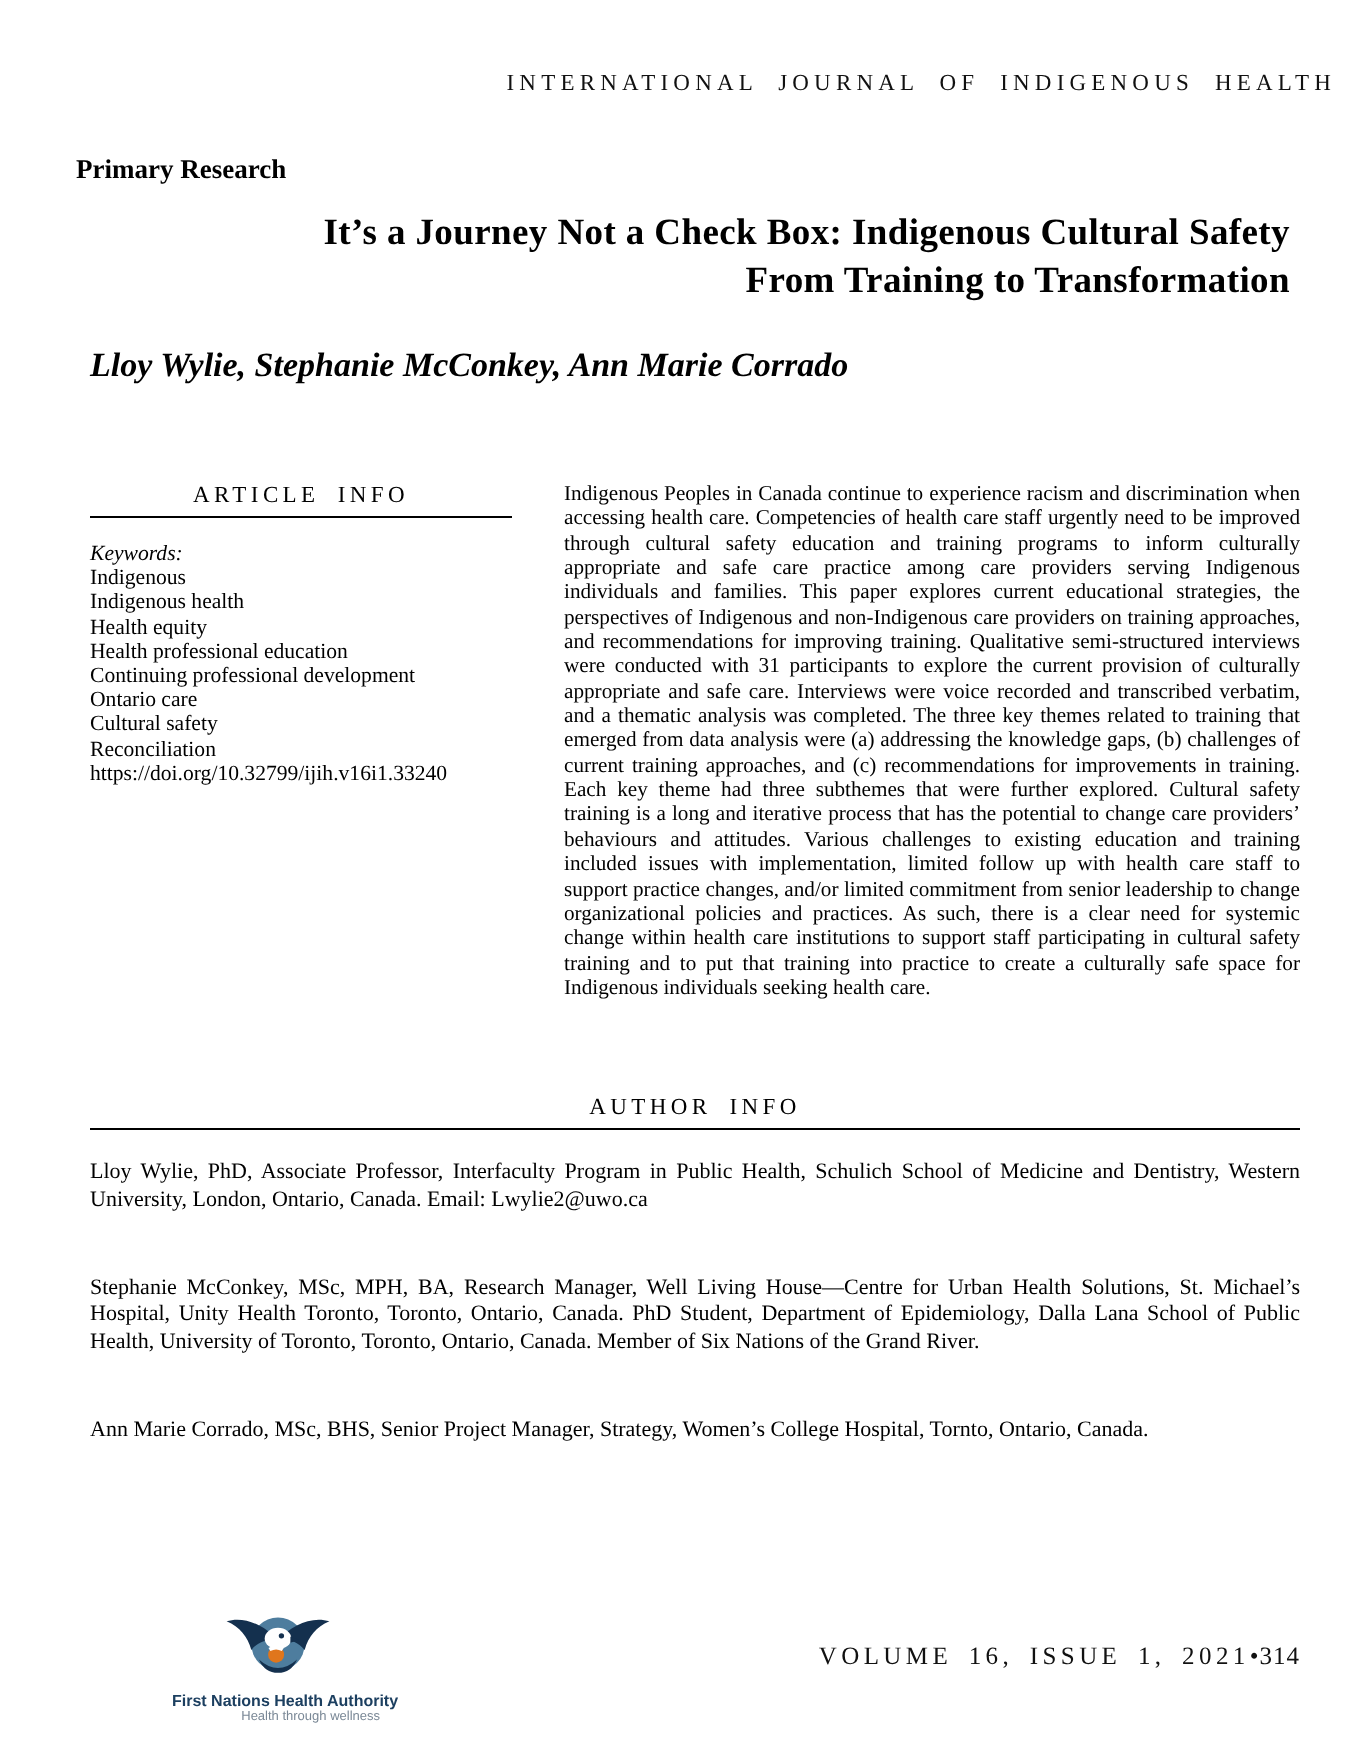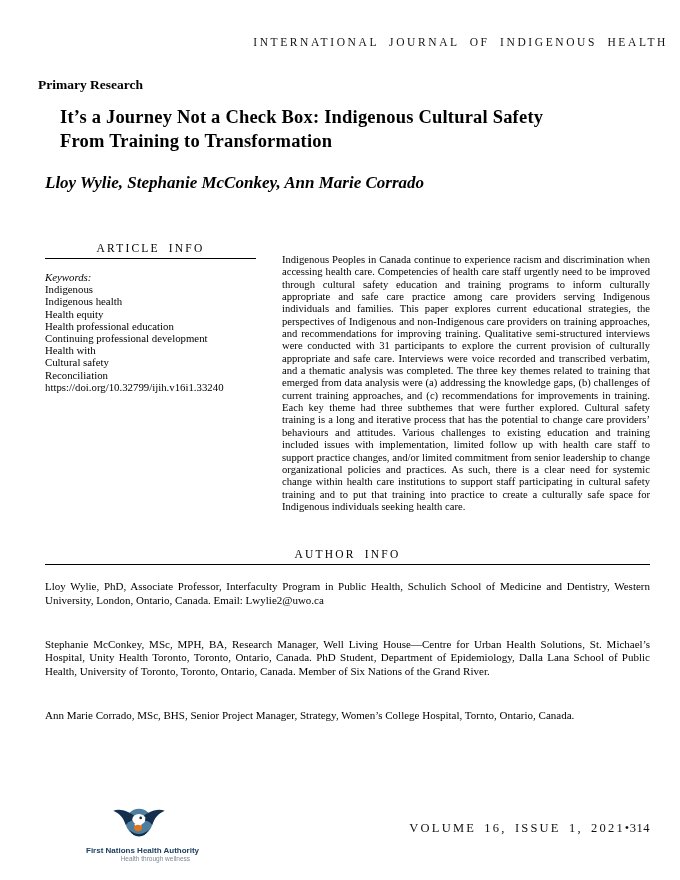--- a/index.html
+++ b/index.html
@@ -21,23 +21,24 @@
     word-spacing: 5px;
     color: #111;
   }
 
   .section-label {
     position: absolute; top: 77px; left: 38px;
     font-size: 13.5px; font-weight: bold;
   }
 
   .title {
-    position: absolute; top: 106px; left: 60px; width: 600px;
+    position: absolute; top: 106px; left: 45px; width: 600px;
     font-size: 18.5px; font-weight: bold; line-height: 23.5px;
     letter-spacing: 0.2px;
+    text-align: right;
   }
 
   .authors {
     position: absolute; top: 173px; left: 45px; width: 600px;
     font-size: 17px; font-weight: bold; font-style: italic;
   }
 
   .info-grid {
     position: absolute; top: 242px; left: 45px; width: 605px;
     display: flex;
@@ -57,21 +58,20 @@
 
   .keywords-label {
     margin-top: 12px;
     font-style: italic;
     font-size: 10.8px; line-height: 12.2px;
   }
   .keyword-item { font-size: 10.8px; line-height: 12.2px; }
   .doi { font-size: 10.8px; }
 
   .abstract-text {
-    margin-top: 12px;
     font-size: 10.6px;
     line-height: 12.35px;
     text-align: justify;
   }
 
   .author-info {
     position: absolute; top: 548px; left: 45px; width: 605px;
   }
   .author-para {
     font-size: 11px; line-height: 13.8px;
@@ -127,21 +127,21 @@
 
   <div class="info-grid">
     <div class="col-left">
       <div class="rule-heading">ARTICLE INFO</div>
       <div class="keywords-label">Keywords:</div>
       <div class="keyword-item">Indigenous</div>
       <div class="keyword-item">Indigenous health</div>
       <div class="keyword-item">Health equity</div>
       <div class="keyword-item">Health professional education</div>
       <div class="keyword-item">Continuing professional development</div>
-      <div class="keyword-item">Health with</div>
+      <div class="keyword-item">Ontario care</div>
       <div class="keyword-item">Cultural safety</div>
       <div class="keyword-item">Reconciliation</div>
       <div class="doi">https://doi.org/10.32799/ijih.v16i1.33240</div>
     </div>
     <div class="col-gap"></div>
     <div class="col-right">
       <div class="abstract-text">Indigenous Peoples in Canada continue to experience racism and discrimination when accessing health care. Competencies of health care staff urgently need to be improved through cultural safety education and training programs to inform culturally appropriate and safe care practice among care providers serving Indigenous individuals and families. This paper explores current educational strategies, the perspectives of Indigenous and non-Indigenous care providers on training approaches, and recommendations for improving training. Qualitative semi-structured interviews were conducted with 31 participants to explore the current provision of culturally appropriate and safe care. Interviews were voice recorded and transcribed verbatim, and a thematic analysis was completed. The three key themes related to training that emerged from data analysis were (a) addressing the knowledge gaps, (b) challenges of current training approaches, and (c) recommendations for improvements in training. Each key theme had three subthemes that were further explored. Cultural safety training is a long and iterative process that has the potential to change care providers’ behaviours and attitudes. Various challenges to existing education and training included issues with implementation, limited follow up with health care staff to support practice changes, and/or limited commitment from senior leadership to change organizational policies and practices. As such, there is a clear need for systemic change within health care institutions to support staff participating in cultural safety training and to put that training into practice to create a culturally safe space for Indigenous individuals seeking health care.</div>
     </div>
   </div>
 

